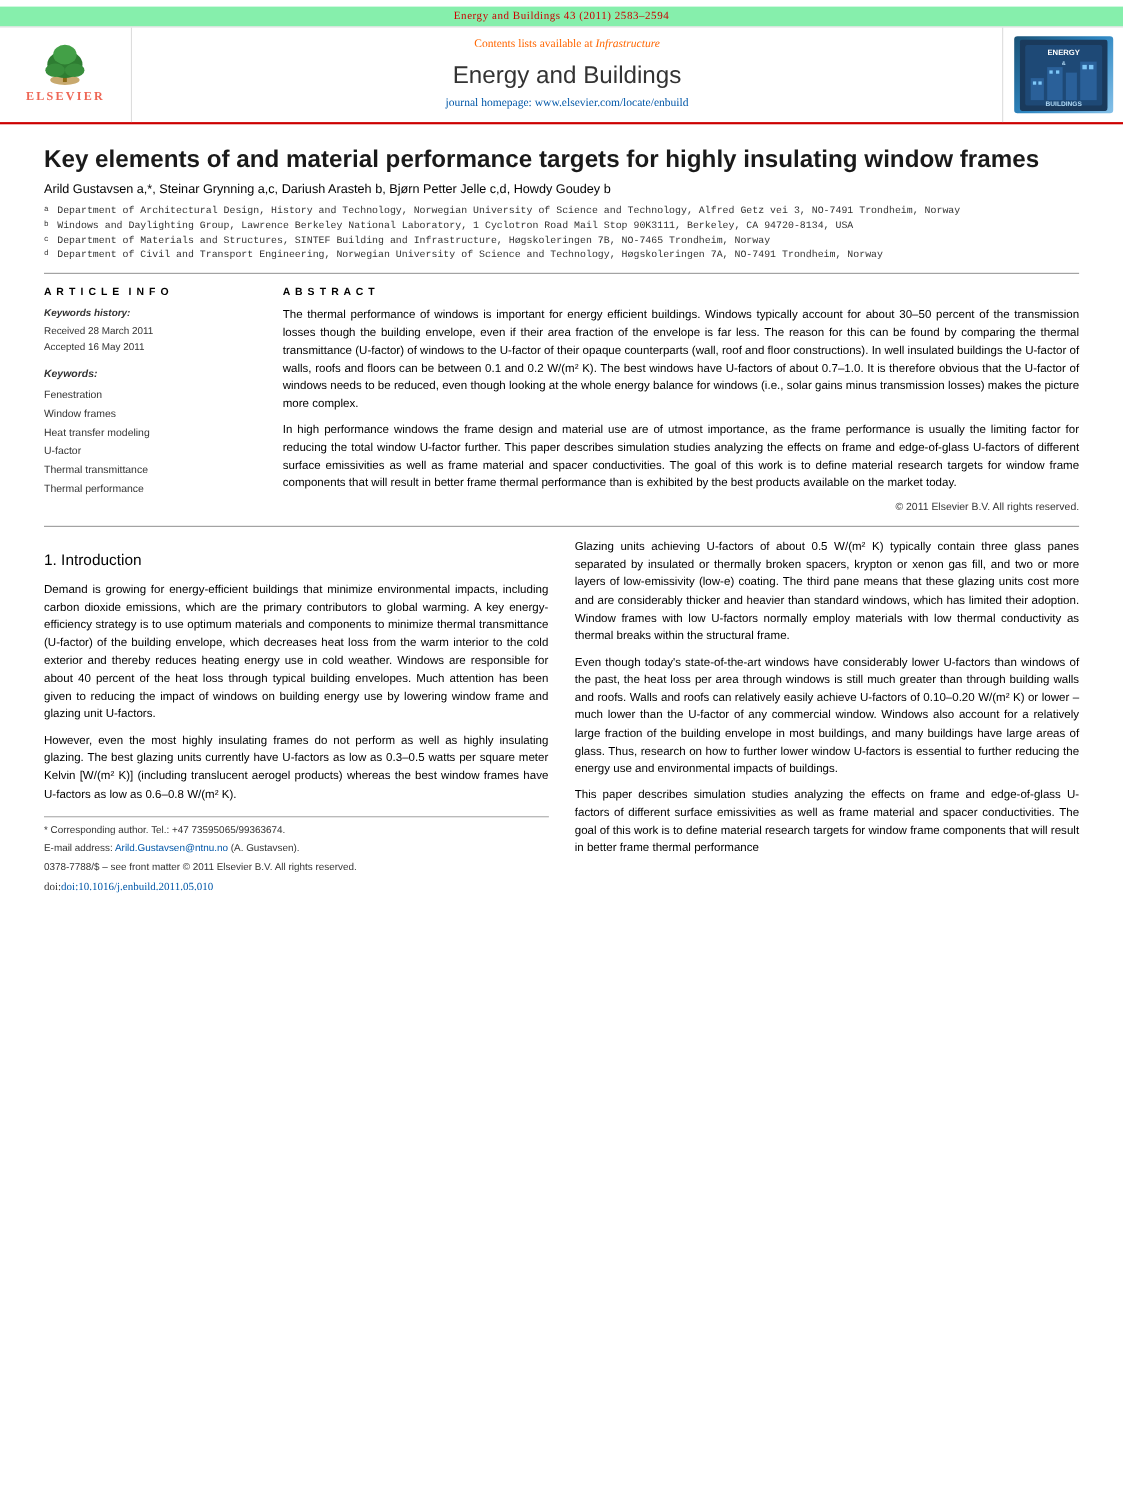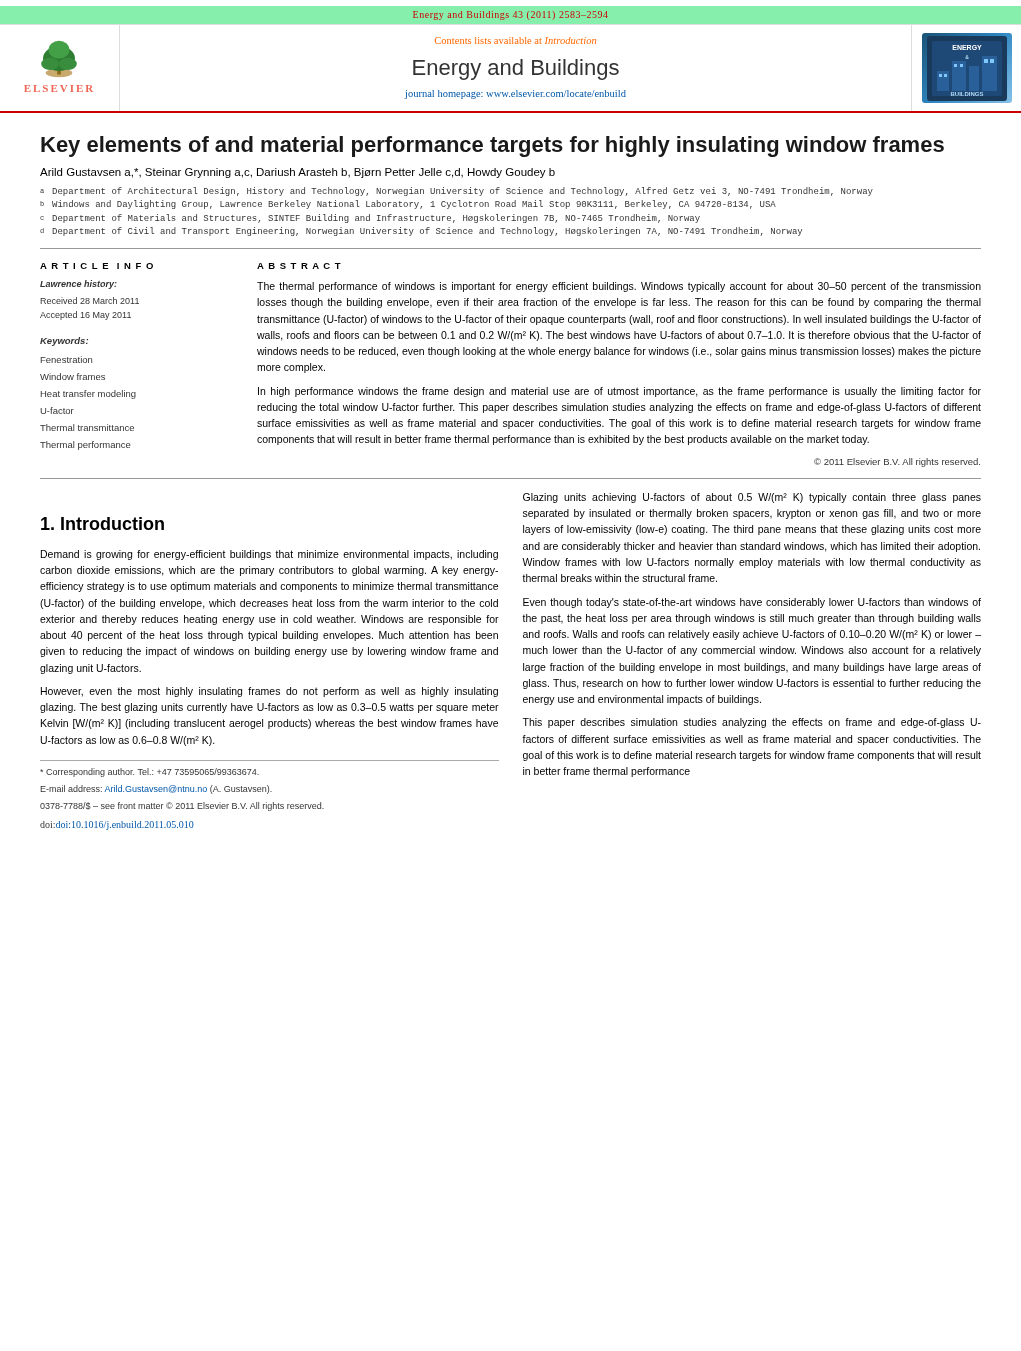--- a/index.html
+++ b/index.html
@@ -239,26 +239,26 @@
     }
     .body-col {
       flex: 1;
       font-size: 10.5px;
       color: #000;
       text-align: justify;
       line-height: 1.55;
       font-family: Arial, sans-serif;
     }
     .section-heading {
-      font-size: 18px;
-      font-weight: bold;
+      font-size: 14px;
+      font-weight: normal;
       font-family: Arial, sans-serif;
       color: #000;
       margin-bottom: 7px;
-      margin-top: 22px;
+      margin-top: 10px;
     }
     .body-col p {
       margin-bottom: 7px;
       text-indent: 12px;
     }
     .body-col p.no-indent {
       text-indent: 0;
     }
     .footnote-section {
       border-top: 1px solid #aaa;
@@ -296,21 +296,21 @@
             <ellipse cx="20" cy="28" rx="10" ry="7" fill="#388e3c"></ellipse>
             <ellipse cx="40" cy="28" rx="10" ry="7" fill="#388e3c"></ellipse>
             <ellipse cx="30" cy="12" rx="12" ry="10" fill="#43a047"></ellipse>
           </svg>
           <div class="elsevier-text">ELSEVIER</div>
         </div>
       </div>
       <div class="journal-header-center">
         <div class="sciencedirect-link">
           <span>Contents lists available at</span>
-          <span style="color:#f60;font-style:italic;cursor:pointer;">Introduction</span>
+          <span style="color:#f60;font-style:italic;cursor:pointer;">Infrastructure</span>
         </div>
         <div class="journal-title-header">Energy and Buildings</div>
         <div class="journal-homepage">
           <span>journal homepage:</span>
           <span style="color:#0057a8;cursor:pointer;">www.elsevier.com/locate/enbuild</span>
         </div>
       </div>
       <div class="journal-header-logo-right">
         <div class="energy-buildings-badge">
           <svg width="80" height="65" viewBox="0 0 80 65">
@@ -365,21 +365,21 @@
       </div>
     </div>
 
     <hr class="divider">
 
     <div class="two-col">
 
       <div class="col-left">
         <div class="article-info-section">
           <div class="section-label">A R T I C L E&nbsp;&nbsp;I N F O</div>
-          <div class="article-history">Lawrence history:</div>
+          <div class="article-history">Keywords history:</div>
           <div class="history-dates">
             <div>Received 28 March 2011</div>
             <div>Accepted 16 May 2011</div>
           </div>
         </div>
         <div class="article-info-section">
           <div class="keywords-list">Keywords:</div>
           <div class="keywords-items">
             <div>Fenestration</div>
             <div>Window frames</div>

